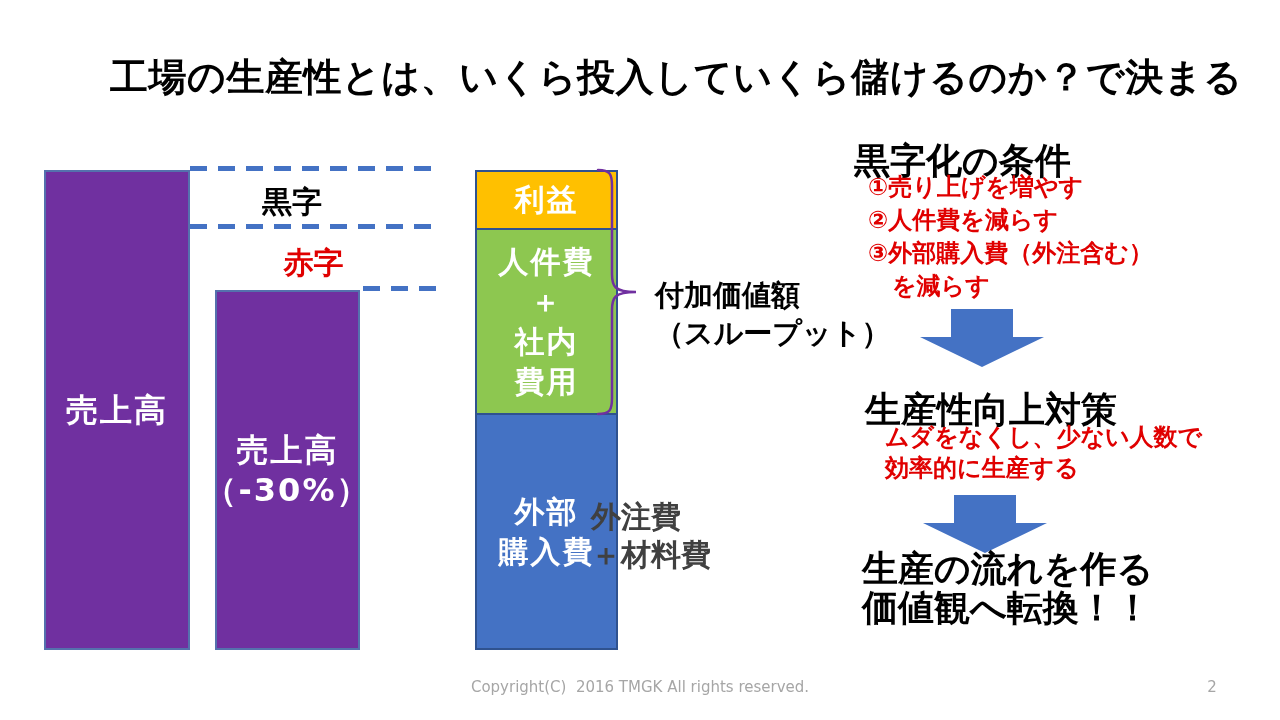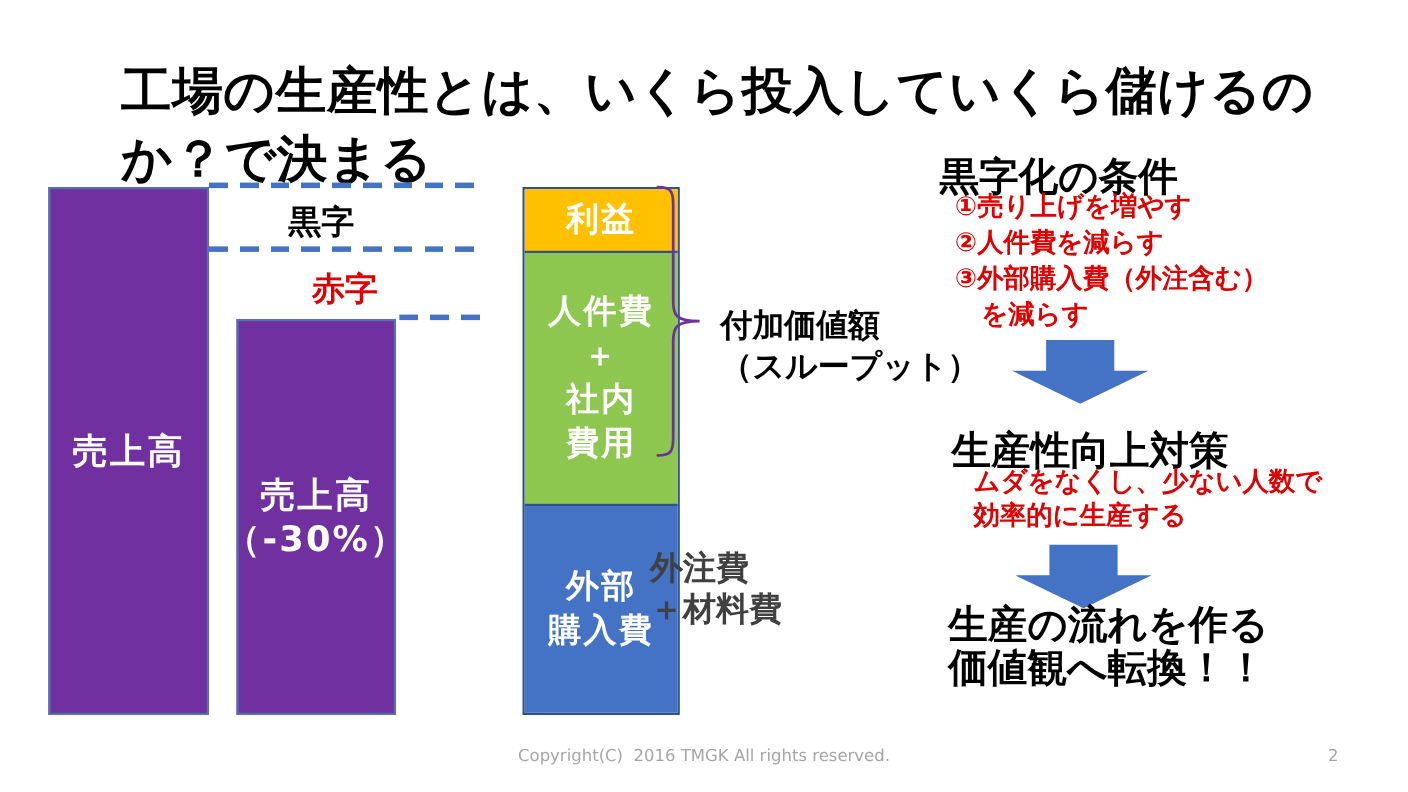--- a/index.html
+++ b/index.html
@@ -3,21 +3,21 @@
 <meta charset="utf-8">
 <style>
   html,body{margin:0;padding:0;background:#fff;}
   .slide{
     position:relative;width:1280px;height:720px;background:#fff;overflow:hidden;
     font-family:"DejaVu Sans","Liberation Sans",sans-serif;
   }
   .abs{position:absolute;}
   .pre{white-space:pre-line;}
   .slide-title{
-    left:110px;top:52px;font-size:46px;font-weight:700;color:#000;letter-spacing:0.5px;
+    left:110px;top:52px;font-size:38px;font-weight:700;color:#000;letter-spacing:0.5px;
   }
   
   .bar{
     background:var(--purple,#7030A0);
     border:2px solid var(--purple-border,#5571AD);
     box-sizing:border-box;
     display:flex;align-items:center;justify-content:center;
   }
   .bar-label{
     color:#fff;font-weight:700;font-size:32px;line-height:40px;
@@ -25,21 +25,21 @@
   }
   .stacked{
     left:437px;top:170px;width:143px;height:480px;box-sizing:border-box;
     border:2px solid var(--segment-border,#2F528F);
     display:flex;flex-direction:column;margin-left:38px;
   }
   .seg{
     box-sizing:border-box;display:flex;align-items:center;justify-content:center;
   }
   .seg-profit{height:58px;background:var(--orange,#FFC000);border-bottom:2px solid var(--segment-border,#2F528F);}
-  .seg-labor{height:230px;background:var(--green,#8DC750);border-bottom:2px solid var(--segment-border,#2F528F);}
+  .seg-labor{height:185px;background:var(--green,#8DC750);border-bottom:2px solid var(--segment-border,#2F528F);}
   .seg-external{flex:1;background:var(--blue,#4472C4);}
   .seg .bar-label{font-size:30px;line-height:40px;}
   
   .dash{
     height:5px;
     background:repeating-linear-gradient(90deg,
       var(--blue,#4472C4) 0 17px, transparent 17px 28px);
   }
   
   .surplus-label{left:190px;top:182px;width:204px;text-align:center;font-size:30px;font-weight:700;color:#000;}

